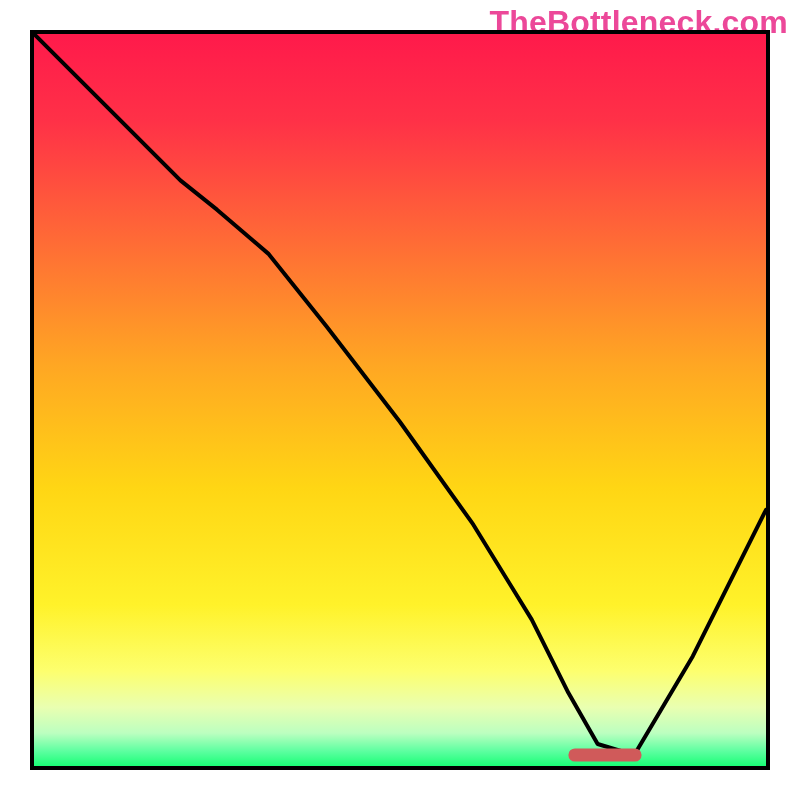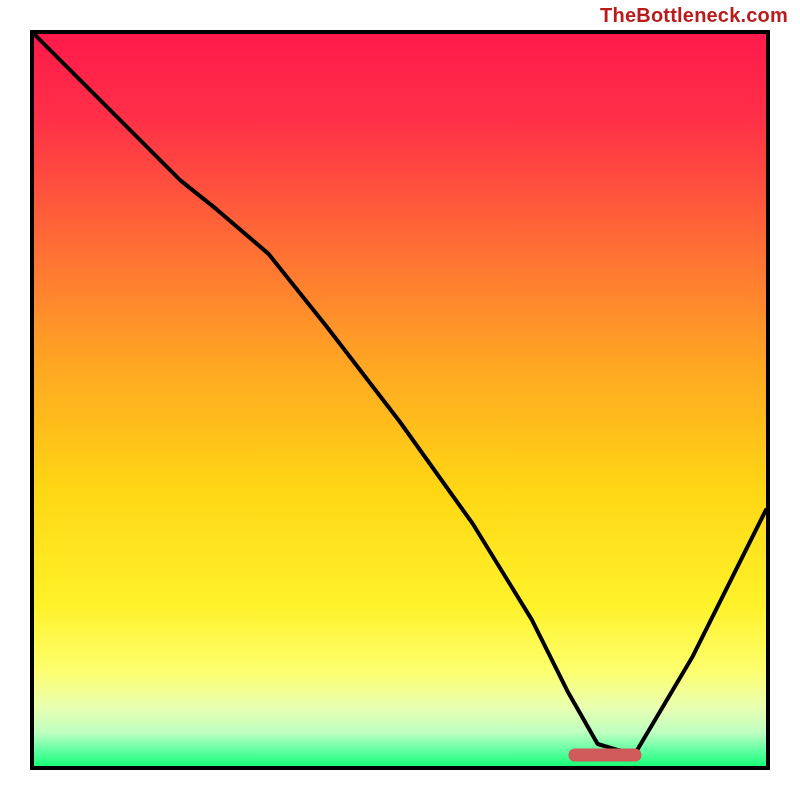--- a/index.html
+++ b/index.html
@@ -8,23 +8,23 @@
     width: 800px;
     height: 800px;
     overflow: hidden;
     background: #ffffff;
     font-family: Arial, Helvetica, sans-serif;
   }
   .attribution {
     position: absolute;
     top: 4px;
     right: 12px;
-    font-size: 20px;
+    font-size: 32px;
     font-weight: bold;
-    color: #b91c1c;
+    color: #ec4899;
     letter-spacing: 0.2px;
   }
   .chart-frame {
     position: absolute;
     top: 30px;
     left: 30px;
     width: 740px;
     height: 740px;
     box-sizing: border-box;
     border: 4px solid #000000;

